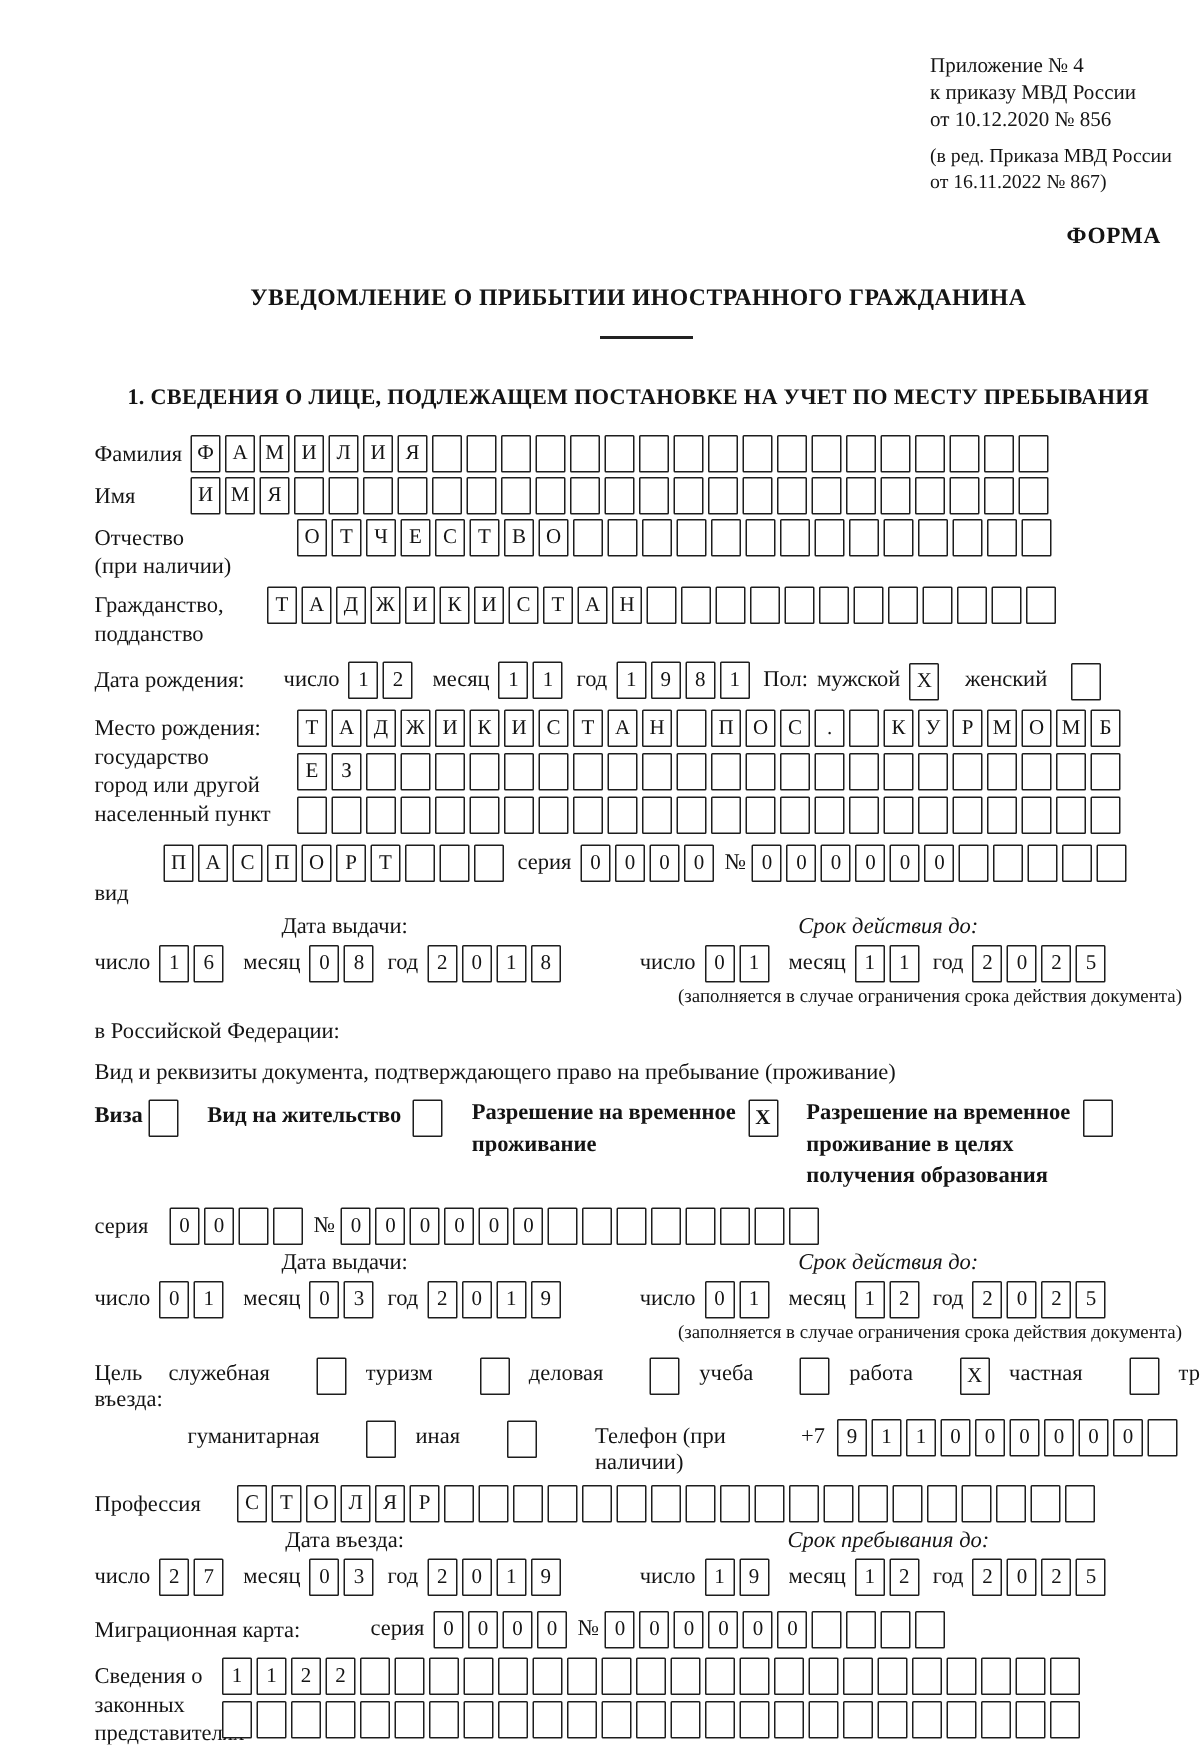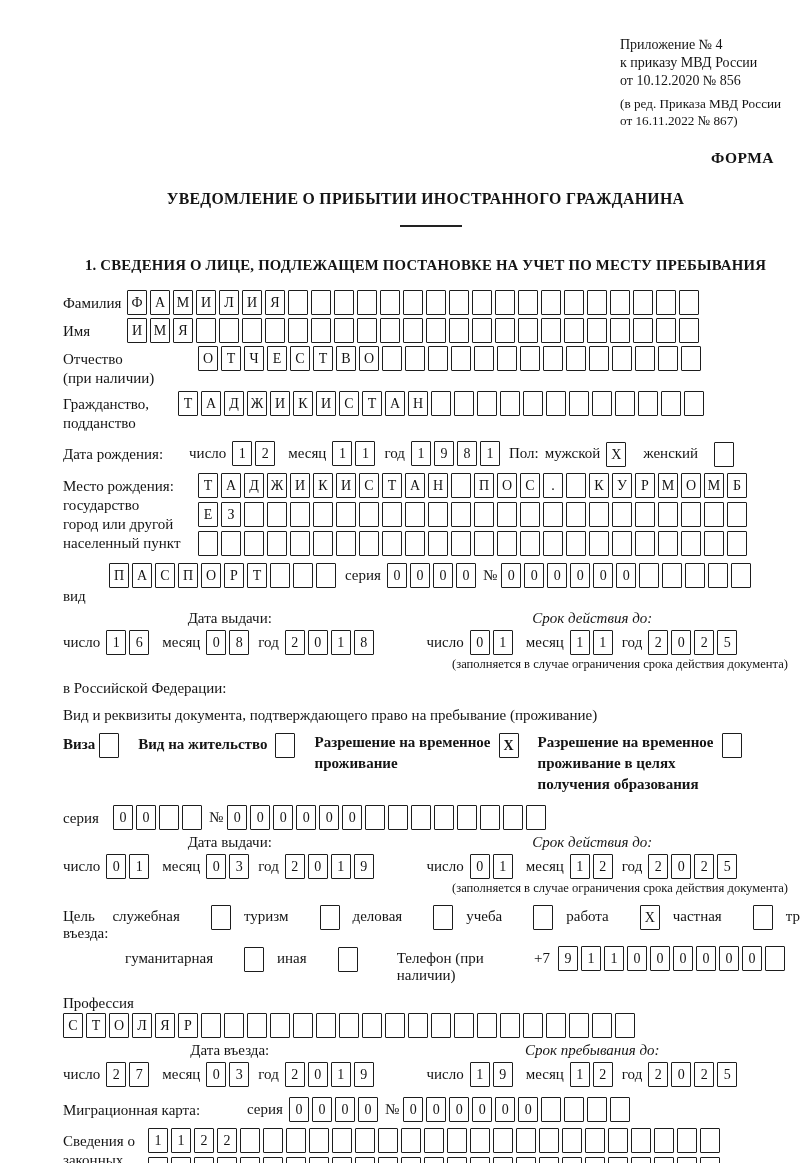--- a/index.html
+++ b/index.html
@@ -600,21 +600,21 @@
         <span class="cell">0</span>
         <span class="cell">0</span>
         <span class="cell">0</span>
         <span class="cell">0</span>
         <span class="cell">0</span>
         <span class="cell">0</span>
         <span class="cell"></span>
       </div>
   </div>
 
-  <div class="frow" style="margin-top:6px;flex-direction:column;">
+  <div class="frow" style="margin-top:6px;">
     <div class="flabel" style="width:95px;">Профессия</div>
     <div class="boxes">
         <span class="cell">С</span>
         <span class="cell">Т</span>
         <span class="cell">О</span>
         <span class="cell">Л</span>
         <span class="cell">Я</span>
         <span class="cell">Р</span>
         <span class="cell"></span>
         <span class="cell"></span>

